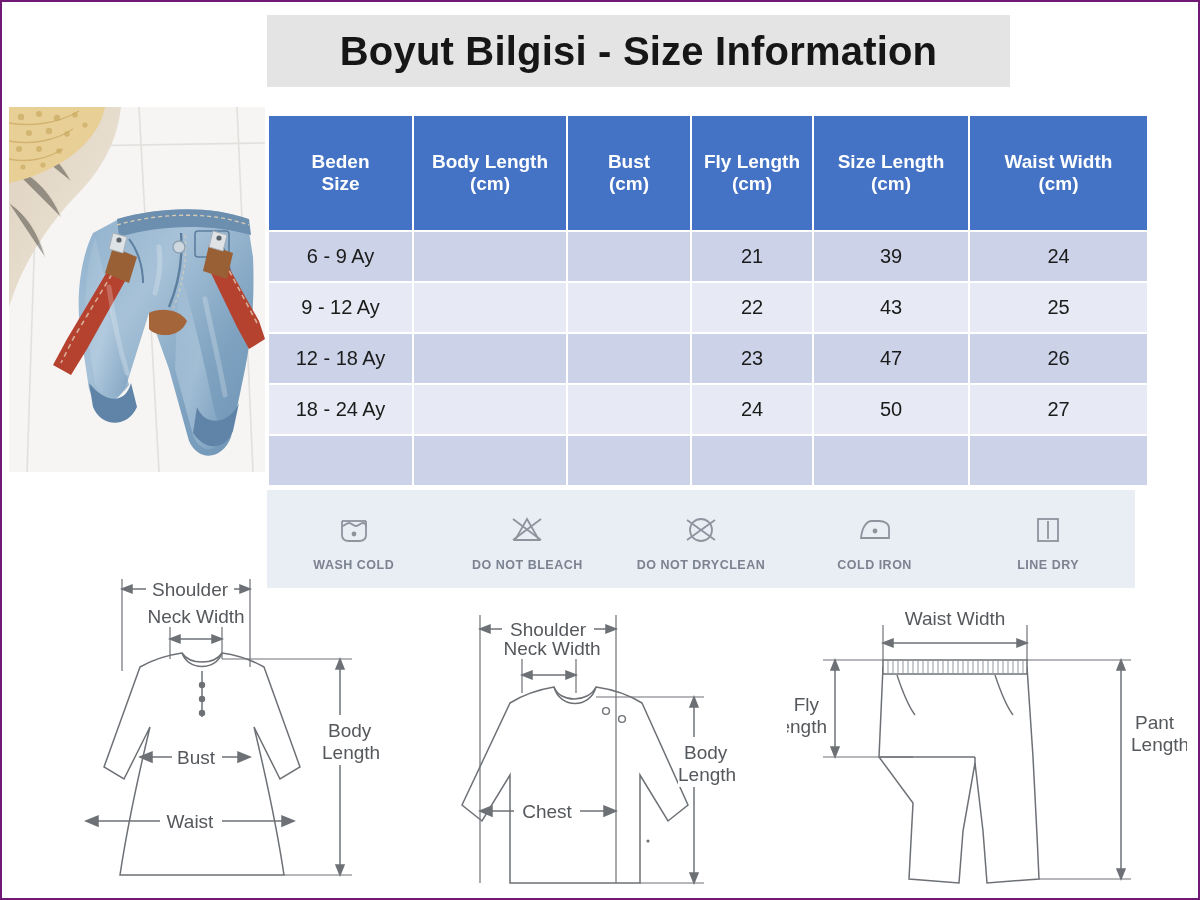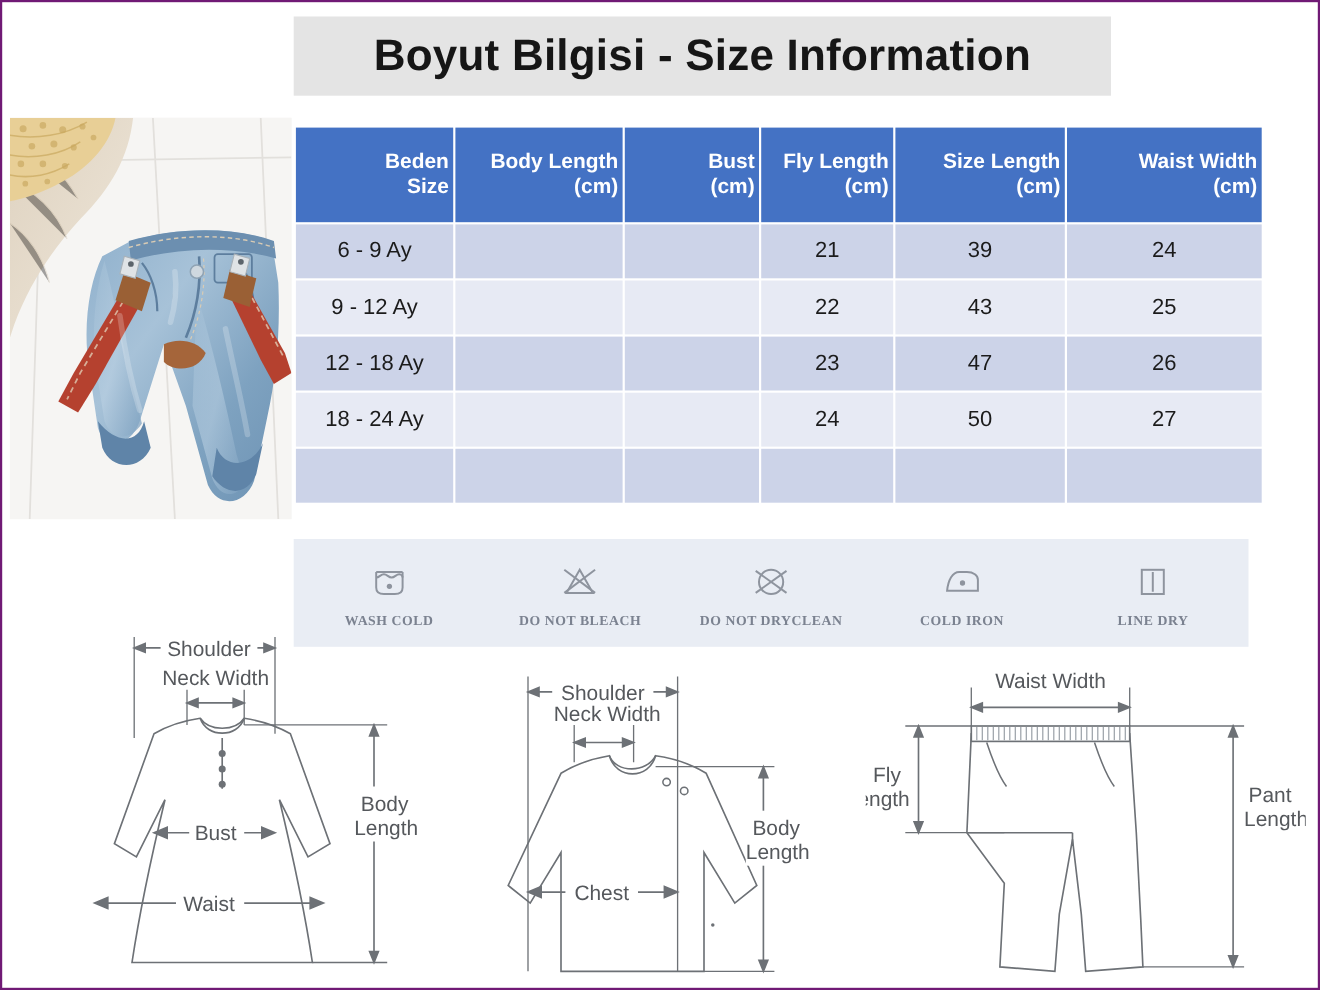--- a/index.html
+++ b/index.html
@@ -69,22 +69,22 @@
   #size-table col.c5 { width: 154px; }
   #size-table col.c6 { width: 177px; }
 
   #size-table th {
     background: #4472c4;
     color: #ffffff;
     font-size: 19px;
     font-weight: 700;
     line-height: 1.18;
     height: 82px;
-    padding: 2px 4px;
-    text-align: right;
+    padding: 16px 4px;
+    text-align: center;
     vertical-align: middle;
   }
   #size-table td {
     height: 49px;
     font-size: 20px;
     color: #1b1b1b;
     text-align: center;
     vertical-align: middle;
     padding: 0 4px;
   }
@@ -116,21 +116,20 @@
     align-items: center;
     justify-content: center;
   }
   .care-item .care-label {
     margin-top: 5px;
     font-size: 12.5px;
     font-weight: 700;
     letter-spacing: 0.5px;
     color: #7b8290;
     white-space: nowrap;
-    font-family: Liberation Serif, serif;
   }
 
   
   .diagram {
     position: absolute;
   }
   #diagram-dress  { left: 20px;  top: 565px; width: 390px; height: 325px; }
   #diagram-top    { left: 400px; top: 595px; width: 380px; height: 295px; }
   #diagram-pants  { left: 785px; top: 595px; width: 400px; height: 295px; }
   .diagram svg { display: block; width: 100%; height: 100%; }

